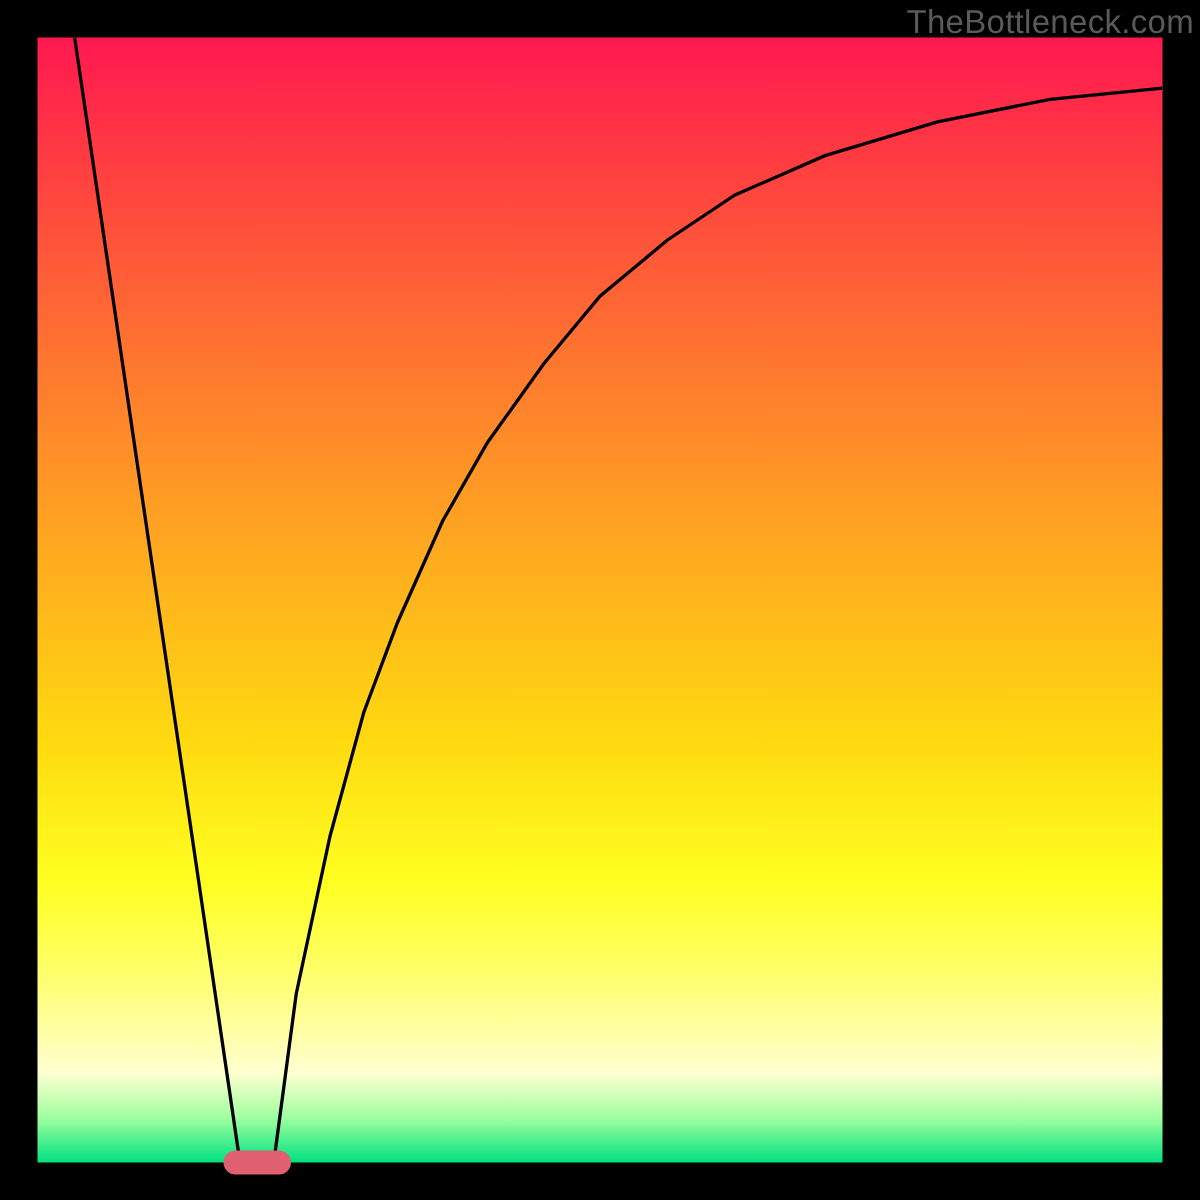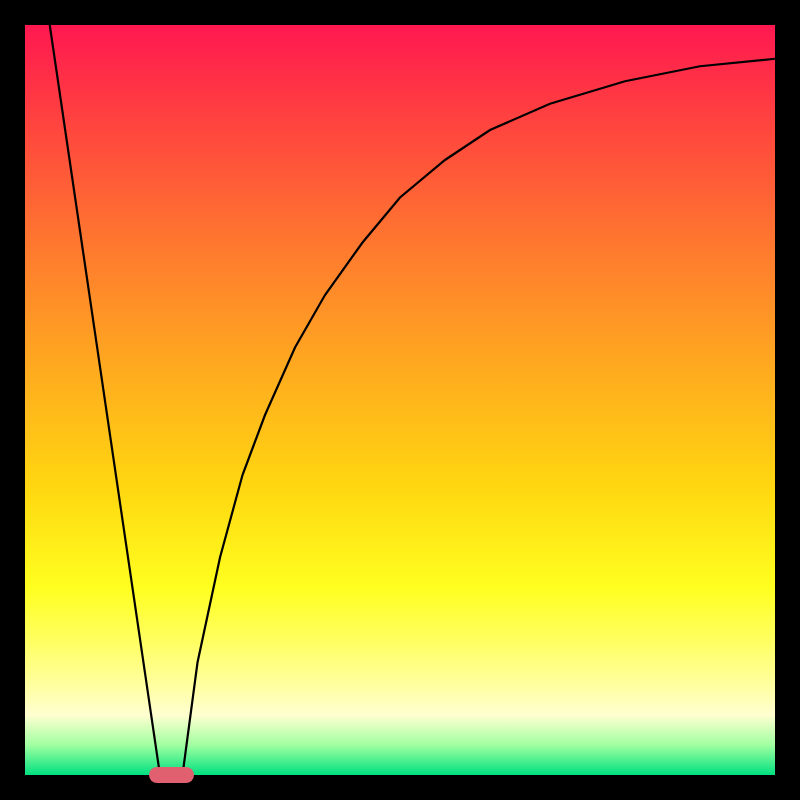--- a/index.html
+++ b/index.html
@@ -64,13 +64,14 @@
 <body>
 
 <div class="frame">
   <div class="plot">
     <svg class="curve-svg" viewBox="0 0 750 750" preserveAspectRatio="none">
       <path id="left-path" d="M24.75 0.00 L135.00 750.00" stroke="#000000" stroke-width="2.2" fill="none"></path>
       <path id="right-path" d="M157.50 750.00 L172.50 637.50 L195.00 532.50 L217.50 450.00 L240.00 390.00 L270.00 322.50 L300.00 270.00 L337.50 217.50 L375.00 172.50 L420.00 135.00 L465.00 105.00 L525.00 78.75 L600.00 56.25 L675.00 41.25 L750.00 33.75" stroke="#000000" stroke-width="2.2" fill="none"></path>
     </svg>
     <div class="marker" id="marker" style="left: 123.75px; top: 741.75px; width: 45px; height: 16.5px; background: rgb(224, 96, 112);"></div>
   </div>
+  <div class="attribution">TheBottleneck.com</div>
 </div>
 
 </body></html>

